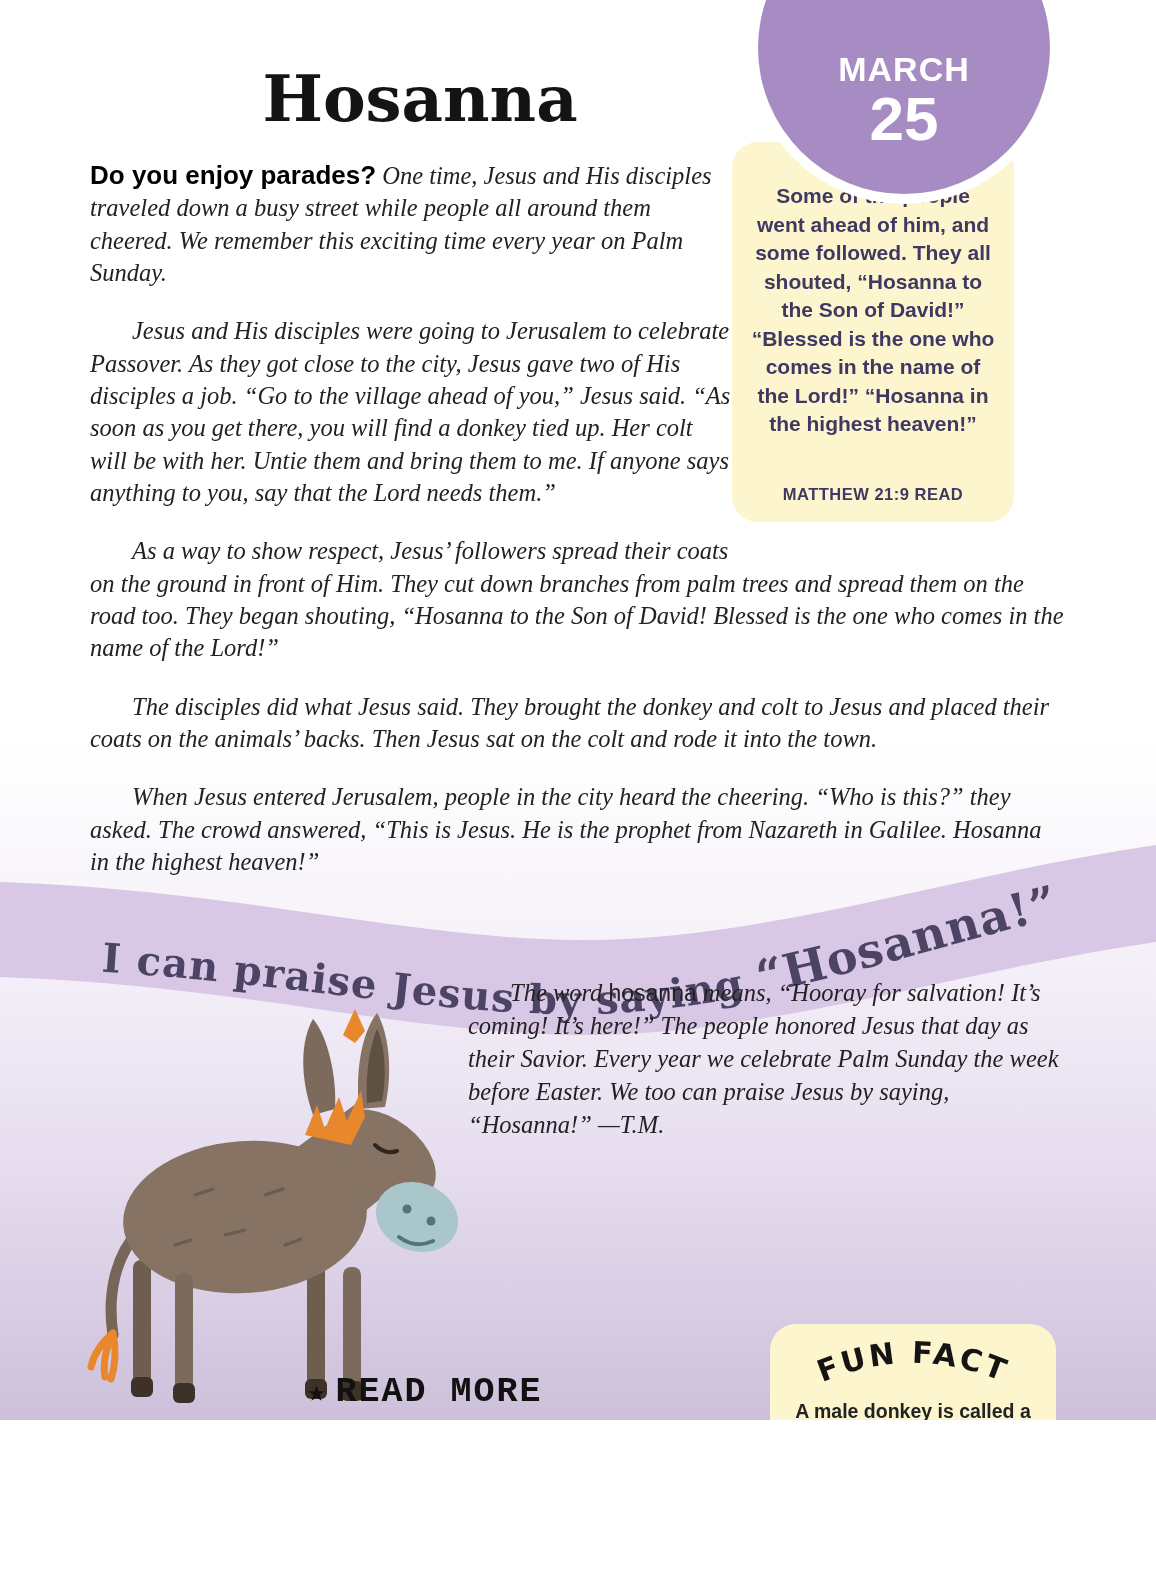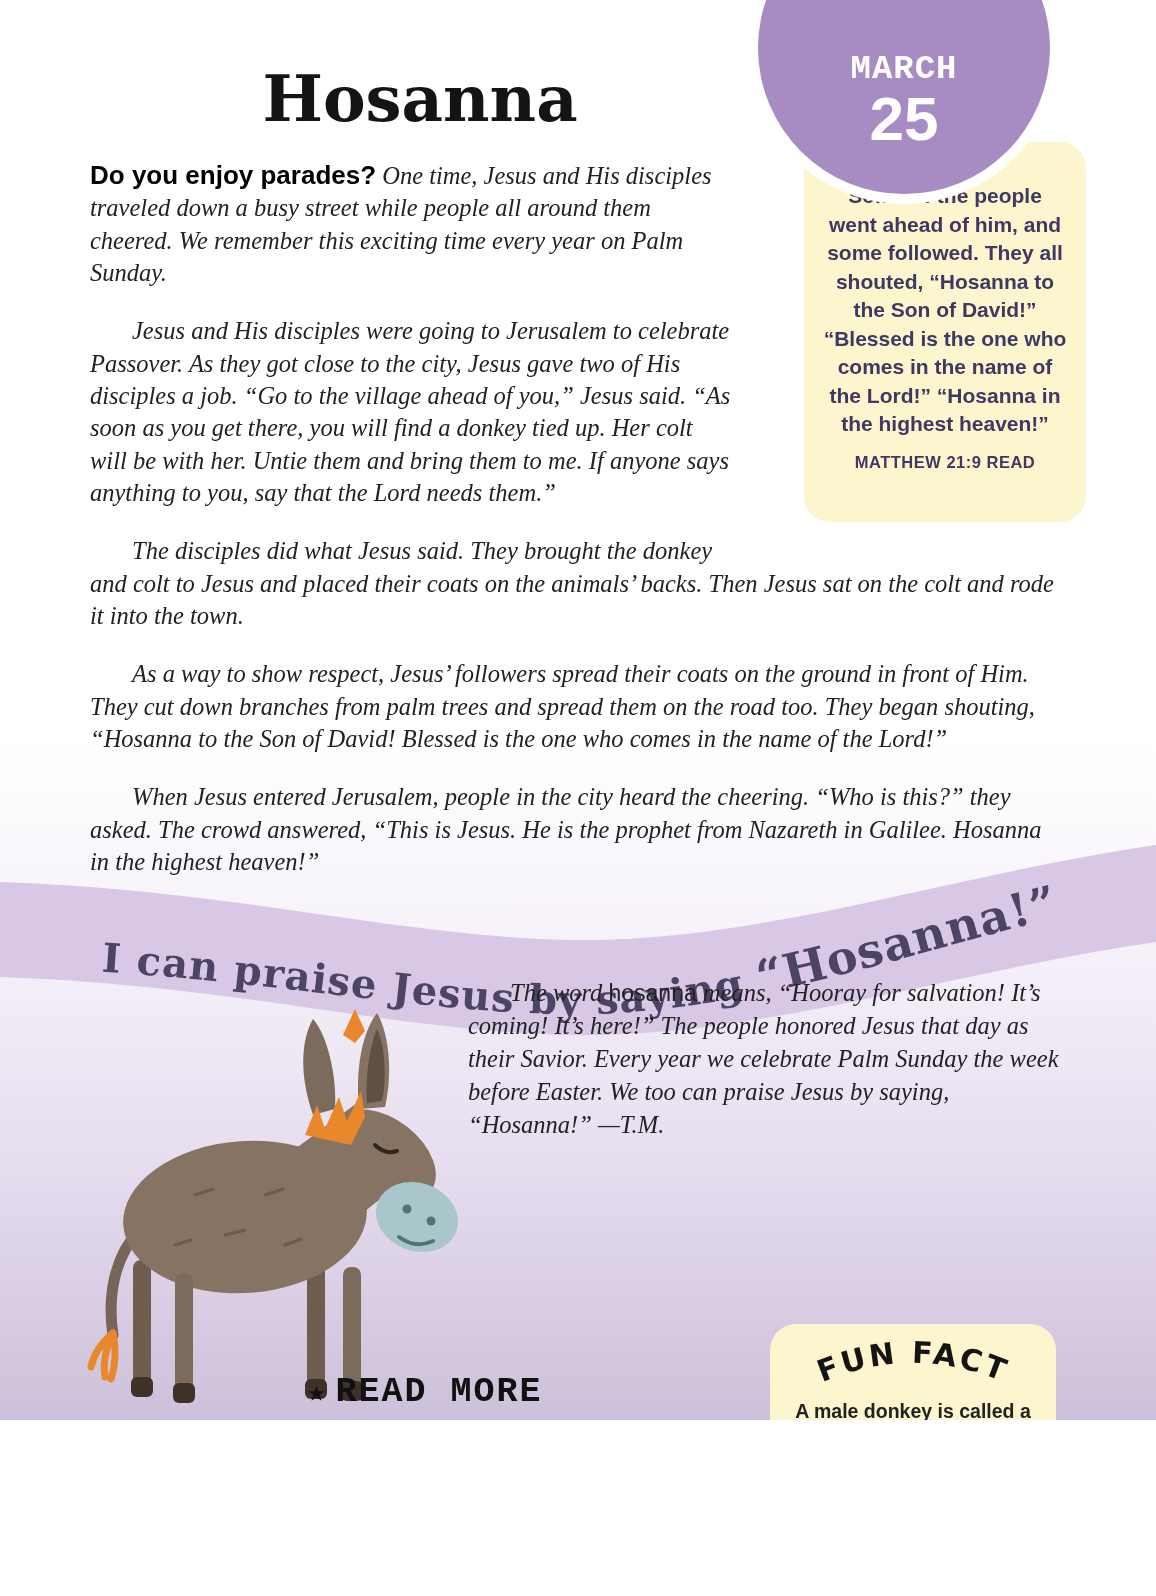--- a/index.html
+++ b/index.html
@@ -14,28 +14,28 @@
   
   .date-badge{
     position:absolute;left:758px;top:-98px;width:292px;height:292px;
     background:#a78cc4;border-radius:50%;
     box-shadow:0 0 0 10px #ffffff;
     display:flex;flex-direction:column;align-items:center;justify-content:flex-end;
     padding-bottom:44px;box-sizing:border-box;color:#ffffff;
     font-family:"Liberation Sans",sans-serif;font-weight:bold;text-align:center;
     z-index:4;
   }
-  .date-badge .month{font-size:34px;letter-spacing:1px;line-height:1.1;font-family:Liberation Mono, monospace;}
+  .date-badge .month{font-size:34px;letter-spacing:1px;line-height:1.1;}
   .date-badge .day{font-size:62px;line-height:1.0;}
   
   .verse-card{
-    position:absolute;left:804px;top:142px;width:282px;height:380px;
+    position:absolute;left:732px;top:142px;width:282px;height:380px;
     background:#fcf5cd;border-radius:26px;box-sizing:border-box;
     padding:40px 18px 18px 18px;
-    display:flex;flex-direction:column;justify-content:flex-start;
+    display:flex;flex-direction:column;justify-content:space-between;
     text-align:center;z-index:3;
     font-family:"Liberation Sans",sans-serif;font-weight:bold;color:#3f3862;
   }
   .verse-card .verse-text{font-size:21px;line-height:1.36;}
   .verse-card .verse-ref{font-size:16.5px;letter-spacing:.5px;margin-top:14px;}
   
   .page-title{
     position:absolute;left:90px;top:64px;width:660px;
     text-align:center;font-family:"DejaVu Serif",serif;font-weight:bold;
     font-size:64px;line-height:1.1;color:#141414;z-index:2;
@@ -102,22 +102,22 @@
 
   <div class="date-badge">
     <div class="month">MARCH</div>
     <div class="day">25</div>
   </div>
 
   <div class="body-text">
     <div class="float-spacer"></div>
     <p><span class="lead-in">Do you enjoy parades?</span><span> One time, Jesus and His disciples traveled down a busy street while people all around them cheered. We remember this exciting time every year on Palm Sunday.</span></p>
     <p>Jesus and His disciples were going to Jerusalem to celebrate Passover. As they got close to the city, Jesus gave two of His disciples a job. “Go to the village ahead of you,” Jesus said. “As soon as you get there, you will find a donkey tied up. Her colt will be with her. Untie them and bring them to me. If anyone says anything to you, say that the Lord needs them.”</p>
+    <p>As a way to show respect, Jesus’ followers spread their coats on the ground in front of Him. They cut down branches from palm trees and spread them on the road too. They began shouting, “Hosanna to the Son of David! Blessed is the one who comes in the name of the Lord!”</p>
     <p>The disciples did what Jesus said. They brought the donkey and colt to Jesus and placed their coats on the animals’ backs. Then Jesus sat on the colt and rode it into the town.</p>
-    <p>As a way to show respect, Jesus’ followers spread their coats on the ground in front of Him. They cut down branches from palm trees and spread them on the road too. They began shouting, “Hosanna to the Son of David! Blessed is the one who comes in the name of the Lord!”</p>
     <p>When Jesus entered Jerusalem, people in the city heard the cheering. “Who is this?” they asked. The crowd answered, “This is Jesus. He is the prophet from Nazareth in Galilee. Hosanna in the highest heaven!”</p>
   </div>
 
   <svg class="ribbon-wave" width="1156" height="260" viewBox="0 0 1156 260">
     <path d="M0,62 C240,70 400,118 578,120 C760,122 950,55 1156,25 L1156,122 C950,152 760,217 578,215 C400,213 240,165 0,157 Z" fill="#d8c7e5"></path>
     <path id="ribbonPath" d="M30,148 C260,156 430,196 590,194 C780,190 960,112 1130,82" fill="none"></path>
     <text font-family="DejaVu Serif, serif" font-weight="bold" font-size="40" fill="#4c4465" text-anchor="middle" letter-spacing="1">
       <textPath href="#ribbonPath" startOffset="50%"><tspan>I can praise Jesus by saying </tspan><tspan font-size="46">“Hosanna!”</tspan></textPath>
     </text>
   </svg>

